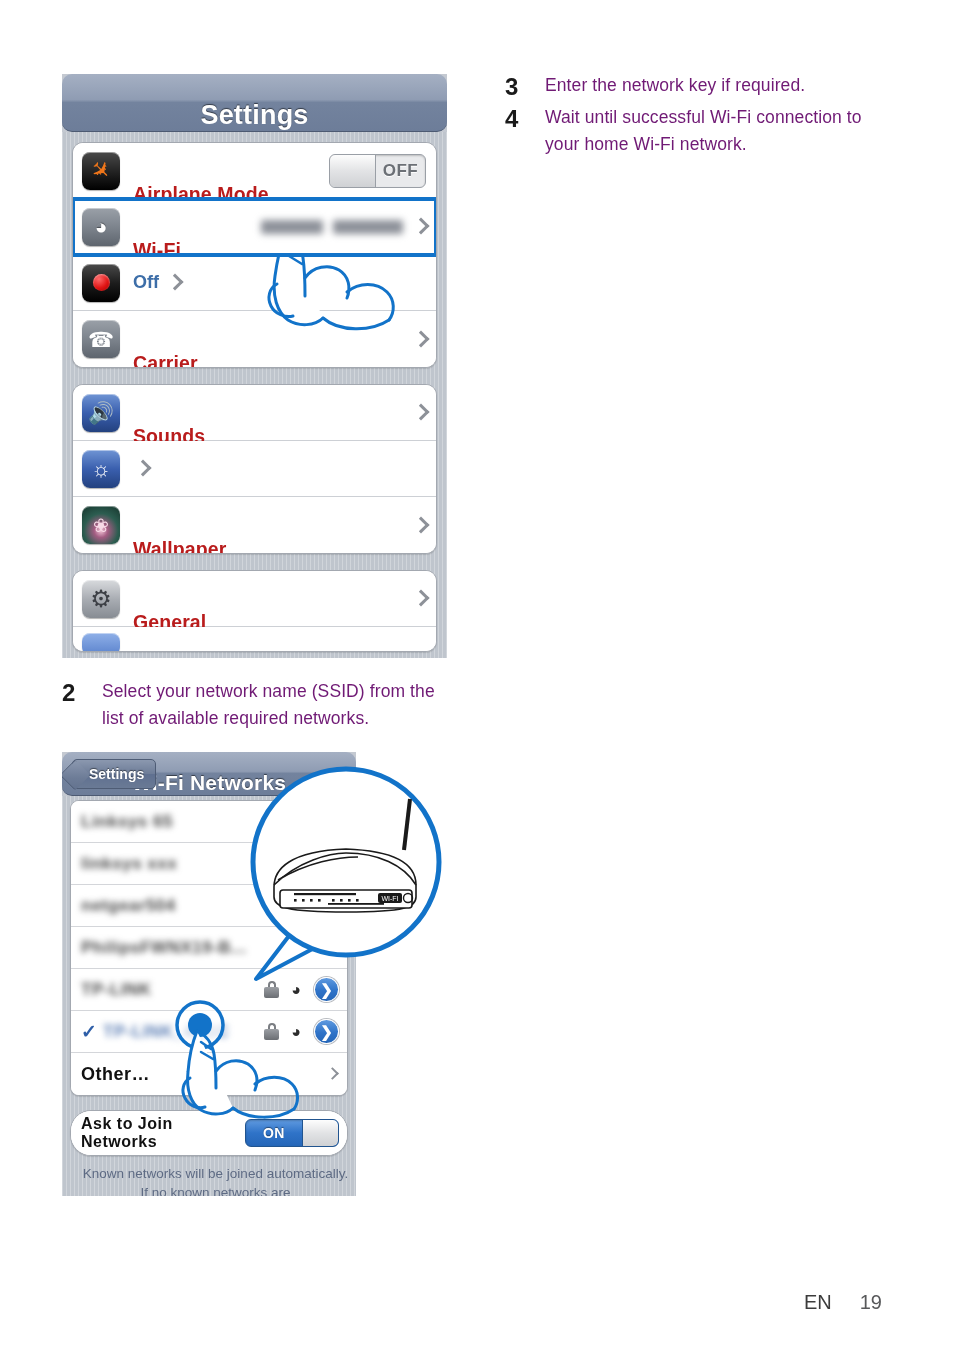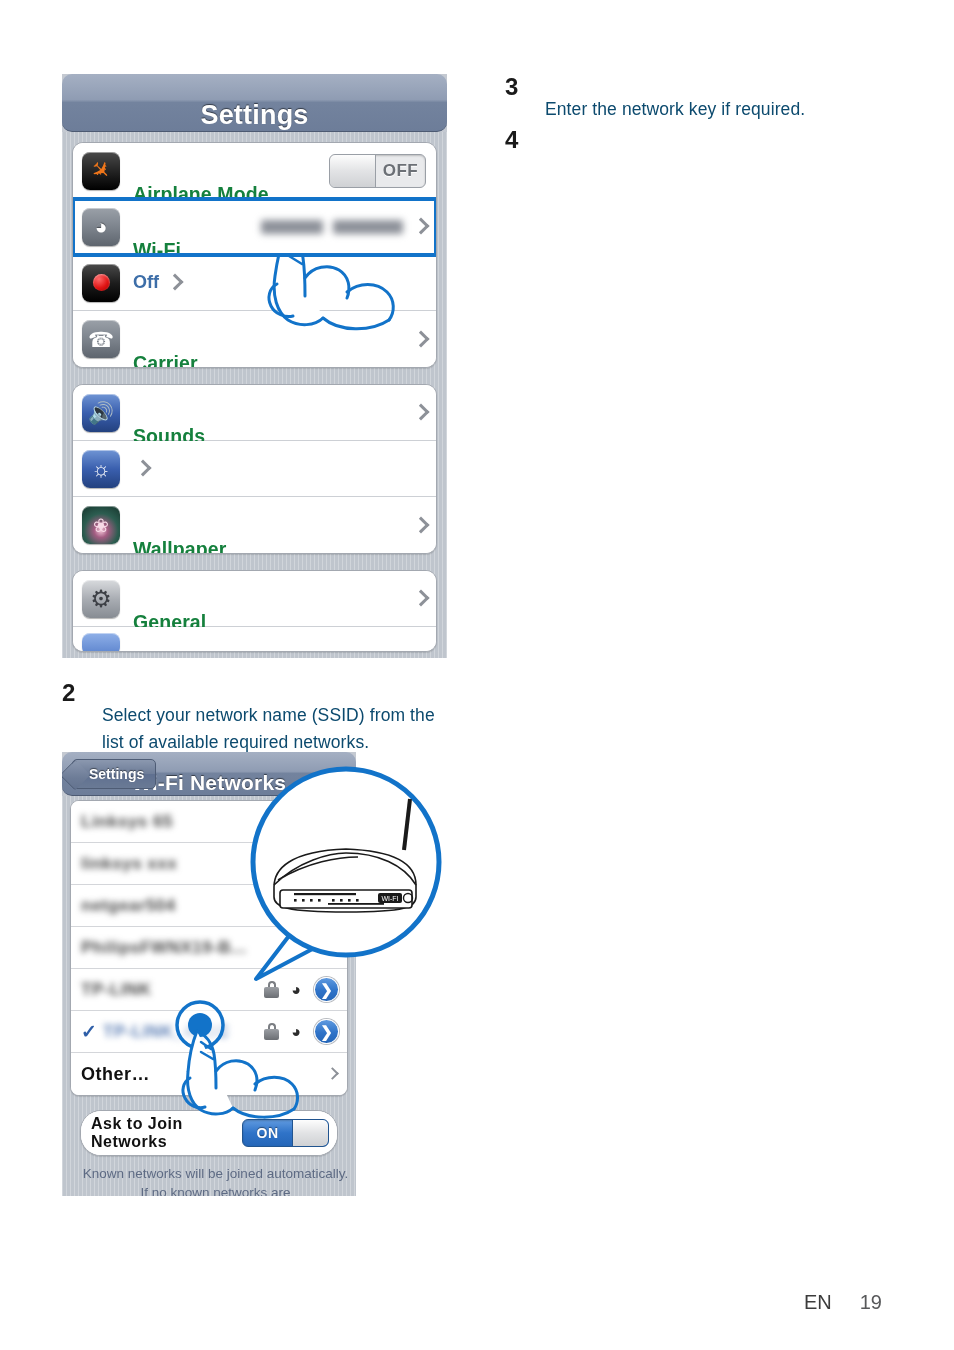--- a/index.html
+++ b/index.html
@@ -14,22 +14,22 @@
 
   
   .steps { position:absolute; }
   .step-row { display:flex; align-items:flex-start; margin-bottom:2px; }
   .step-num {
     font-size: 24px; font-weight: 700; color:#1a1a1a;
     width: 40px; flex: 0 0 40px; line-height: 30px;
     text-align: left; letter-spacing:-0.5px;
   }
   .step-txt {
-    font-size: 17.5px; color:#0c4a6e; line-height: 27px;
-    font-weight: 400; letter-spacing:0.1px;margin-top:24px;
+    font-size: 17.5px; color:#701a75; line-height: 27px;
+    font-weight: 400; letter-spacing:0.1px;
   }
 
   
   .shot {
     position:absolute;
     overflow:hidden;
     background:#c4c9d1;
   }
 
   
@@ -99,21 +99,21 @@
   }
   .row:last-child { border-bottom:none; }
   .row-icon {
     width:38px; height:38px; border-radius:8px;
     flex:0 0 38px; margin-right:13px;
     display:flex; align-items:center; justify-content:center;
     box-shadow: inset 0 1px 0 rgba(255,255,255,0.45), 0 1px 1px rgba(0,0,0,0.3);
     overflow:hidden;
   }
   .row-label {
-    font-size:19.5px; font-weight:700; color:#15803d;
+    font-size:19.5px; font-weight:700; color:#b91c1c;
     letter-spacing:0.1px;
     flex:1 1 auto;
     margin-top:48px;
   }
   .row-value {
     font-size:18px; color:#3d6ea8; font-weight:600; margin-right:6px;
   }
   .chev {
     width:11px; height:19px; flex:0 0 11px;
     position:relative; margin-left:4px;
@@ -238,20 +238,21 @@
 </head>
 <body>
 
 <div class="steps" style="left:505px; top:72px; width:400px;">
   <div class="step-row">
     <div class="step-num">3</div>
     <div class="step-txt">Enter the network key if required.</div>
   </div>
   <div class="step-row">
     <div class="step-num">4</div>
+    <div class="step-txt" style="width:340px;">Wait until successful Wi-Fi connection to your home Wi-Fi network.</div>
   </div>
 </div>
 
 <div class="shot" style="left:62px; top:74px; width:385px; height:584px;">
 
   <div class="navbar">
     <div class="nav-title">Settings</div>
   </div>
 
   <div class="stripes" style="padding-top:10px; height:526px;">
@@ -410,21 +411,21 @@
 
       <div class="wrow">
         <div class="ssid clear">Other…</div>
         <div class="chev small"></div>
       </div>
 
     </div>
 
     <div style="height:14px;"></div>
 
-    <div class="group" style="margin:0 18px; border-radius:21px;">
+    <div class="group" style="margin:0 8px; border-radius:21px;">
       <div class="wrow" style="height:44px;">
         <div class="ssid clear" style="font-size:16px;">Ask to Join Networks</div>
         <div class="toggle on" style="width:99px;height:28px;">
           <div class="lbl" style="font-size:14px;">ON</div>
           <div class="knob" style="width:36px;height:26px;"></div>
         </div>
       </div>
     </div>
 
     <div class="footnote">Known networks will be joined automatically.  If no known networks are</div>

